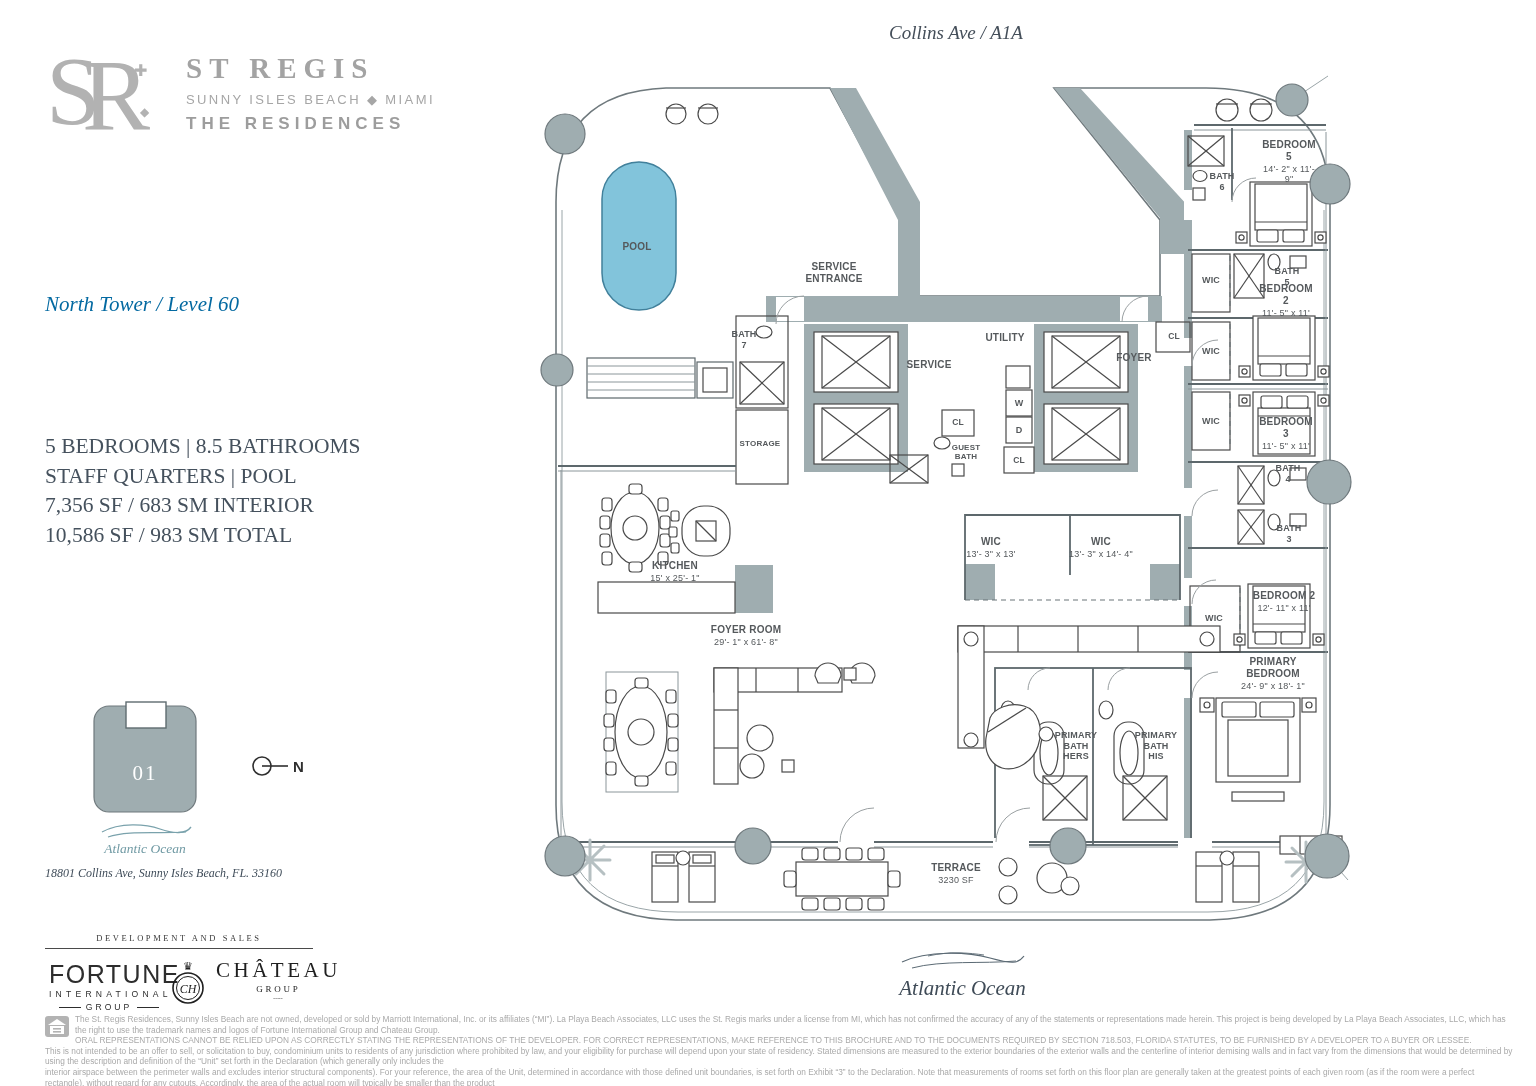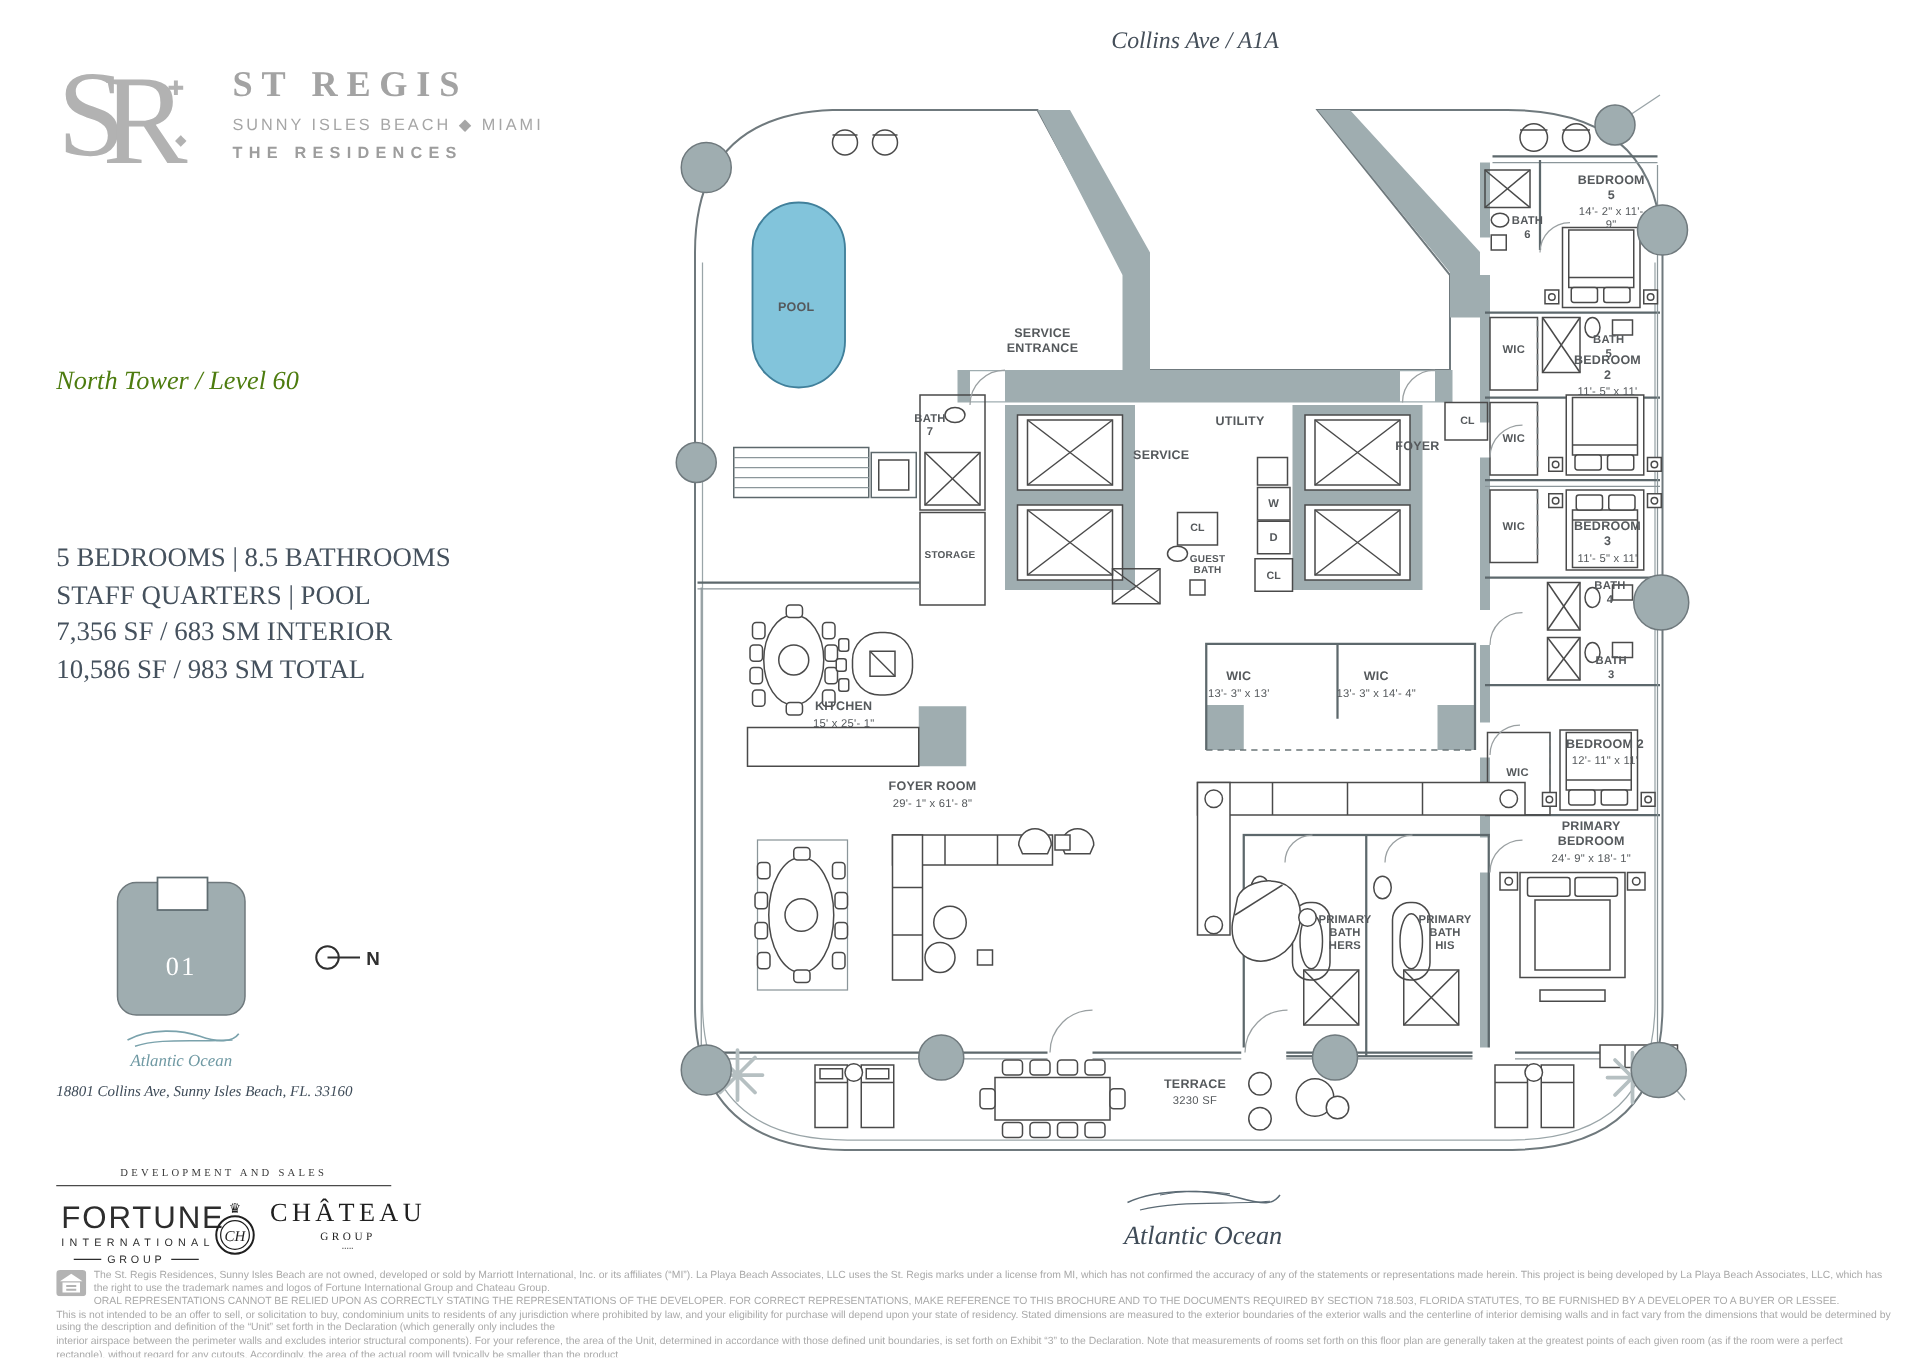--- a/index.html
+++ b/index.html
@@ -4,25 +4,25 @@
 <style>
   html,body{margin:0;padding:0;background:#fff;}
   .page{position:relative;width:1536px;height:1086px;background:#ffffff;overflow:hidden;
         font-family:"Liberation Serif", serif;color:#45515d;}
   .abs{position:absolute;}
 
   
   .brand-text{left:186px;top:52px;color:#a6a6a6;}
   .brand-name{font-size:29px;letter-spacing:7px;font-weight:600;color:#a3a3a3;}
   .brand-sub{font-family:"Liberation Sans",sans-serif;font-size:13px;letter-spacing:2.4px;margin-top:7px;color:#a6a6a6;}
-  .brand-res{font-family:"Liberation Sans",sans-serif;font-size:13px;font-weight:bold;letter-spacing:5px;margin-top:7px;color:#9d9d9d;}
+  .brand-res{font-family:"Liberation Sans",sans-serif;font-size:17px;font-weight:bold;letter-spacing:5px;margin-top:7px;color:#9d9d9d;}
 
   
   .res-title{left:45px;top:240px;font-size:34px;color:#3c4a58;}
-  .res-loc{left:45px;top:292px;font-size:21px;font-style:italic;color:#4d7c0f;}
+  .res-loc{left:45px;top:292px;font-size:21px;font-style:italic;color:#0369a1;}
   .features{left:45px;top:432px;font-size:21.5px;line-height:29.5px;color:#45515d;}
   .address{left:45px;top:866px;font-size:12px;font-style:italic;color:#3f4c59;}
   .keyplan-ocean{left:75px;top:841px;width:140px;text-align:center;font-size:13.5px;font-style:italic;color:#6f99a3;}
   .devsales{left:45px;top:933px;width:268px;text-align:center;font-size:8.5px;letter-spacing:2.6px;
             color:#3a3a3a;border-bottom:1.5px solid #4a4a4a;padding-bottom:5px;font-family:"Liberation Serif",serif;}
   .fortune{left:49px;top:962px;font-family:"Liberation Sans",sans-serif;color:#2d2d2d;width:120px;text-align:center;}
   .fortune .f1{font-size:25px;letter-spacing:1.5px;line-height:25px;}
   .fortune .f2{font-size:8.6px;letter-spacing:4.2px;margin-top:2px;}
   .fortune .f3{display:flex;align-items:center;justify-content:center;gap:5px;margin-top:3px;font-size:8.6px;letter-spacing:3px;}
   .fortune .f3 i{display:block;width:22px;height:0;border-top:1px solid #2d2d2d;}
@@ -486,21 +486,21 @@
       </g>
     </svg>
     <div id="plan-labels">
         <div class="room-label" style="left: 99px; top: 166px; margin-top: 11px;"><span>POOL</span></div>
         <div class="room-label" style="left: 296px; top: 203px;"><span>SERVICE
 ENTRANCE</span></div>
         <div class="room-label" style="left: 206px; top: 270px; font-size: 9px;"><span>BATH
 7</span></div>
         <div class="room-label" style="left: 222px; top: 374px; font-size: 8px;"><span>STORAGE</span></div>
         <div class="room-label" style="left: 391px; top: 295px;"><span>SERVICE</span></div>
-        <div class="room-label" style="left: 454px; top: 268px;"><span>UTILITY</span></div>
+        <div class="room-label" style="left: 467px; top: 268px;"><span>UTILITY</span></div>
         <div class="room-label" style="left: 481px; top: 333px; font-size: 9px;"><span>W</span></div>
         <div class="room-label" style="left: 481px; top: 360px; font-size: 9px;"><span>D</span></div>
         <div class="room-label" style="left: 420px; top: 352px; font-size: 8.5px;"><span>CL</span></div>
         <div class="room-label" style="left: 428px; top: 382px; font-size: 8px;"><span>GUEST
 BATH</span></div>
         <div class="room-label" style="left: 481px; top: 390px; font-size: 8.5px;"><span>CL</span></div>
         <div class="room-label" style="left: 596px; top: 288px;"><span>FOYER</span></div>
         <div class="room-label" style="left: 636px; top: 266px; font-size: 8.5px;"><span>CL</span></div>
         <div class="room-label" style="left: 684px; top: 112px; font-size: 9px;"><span>BATH
 6</span></div>

